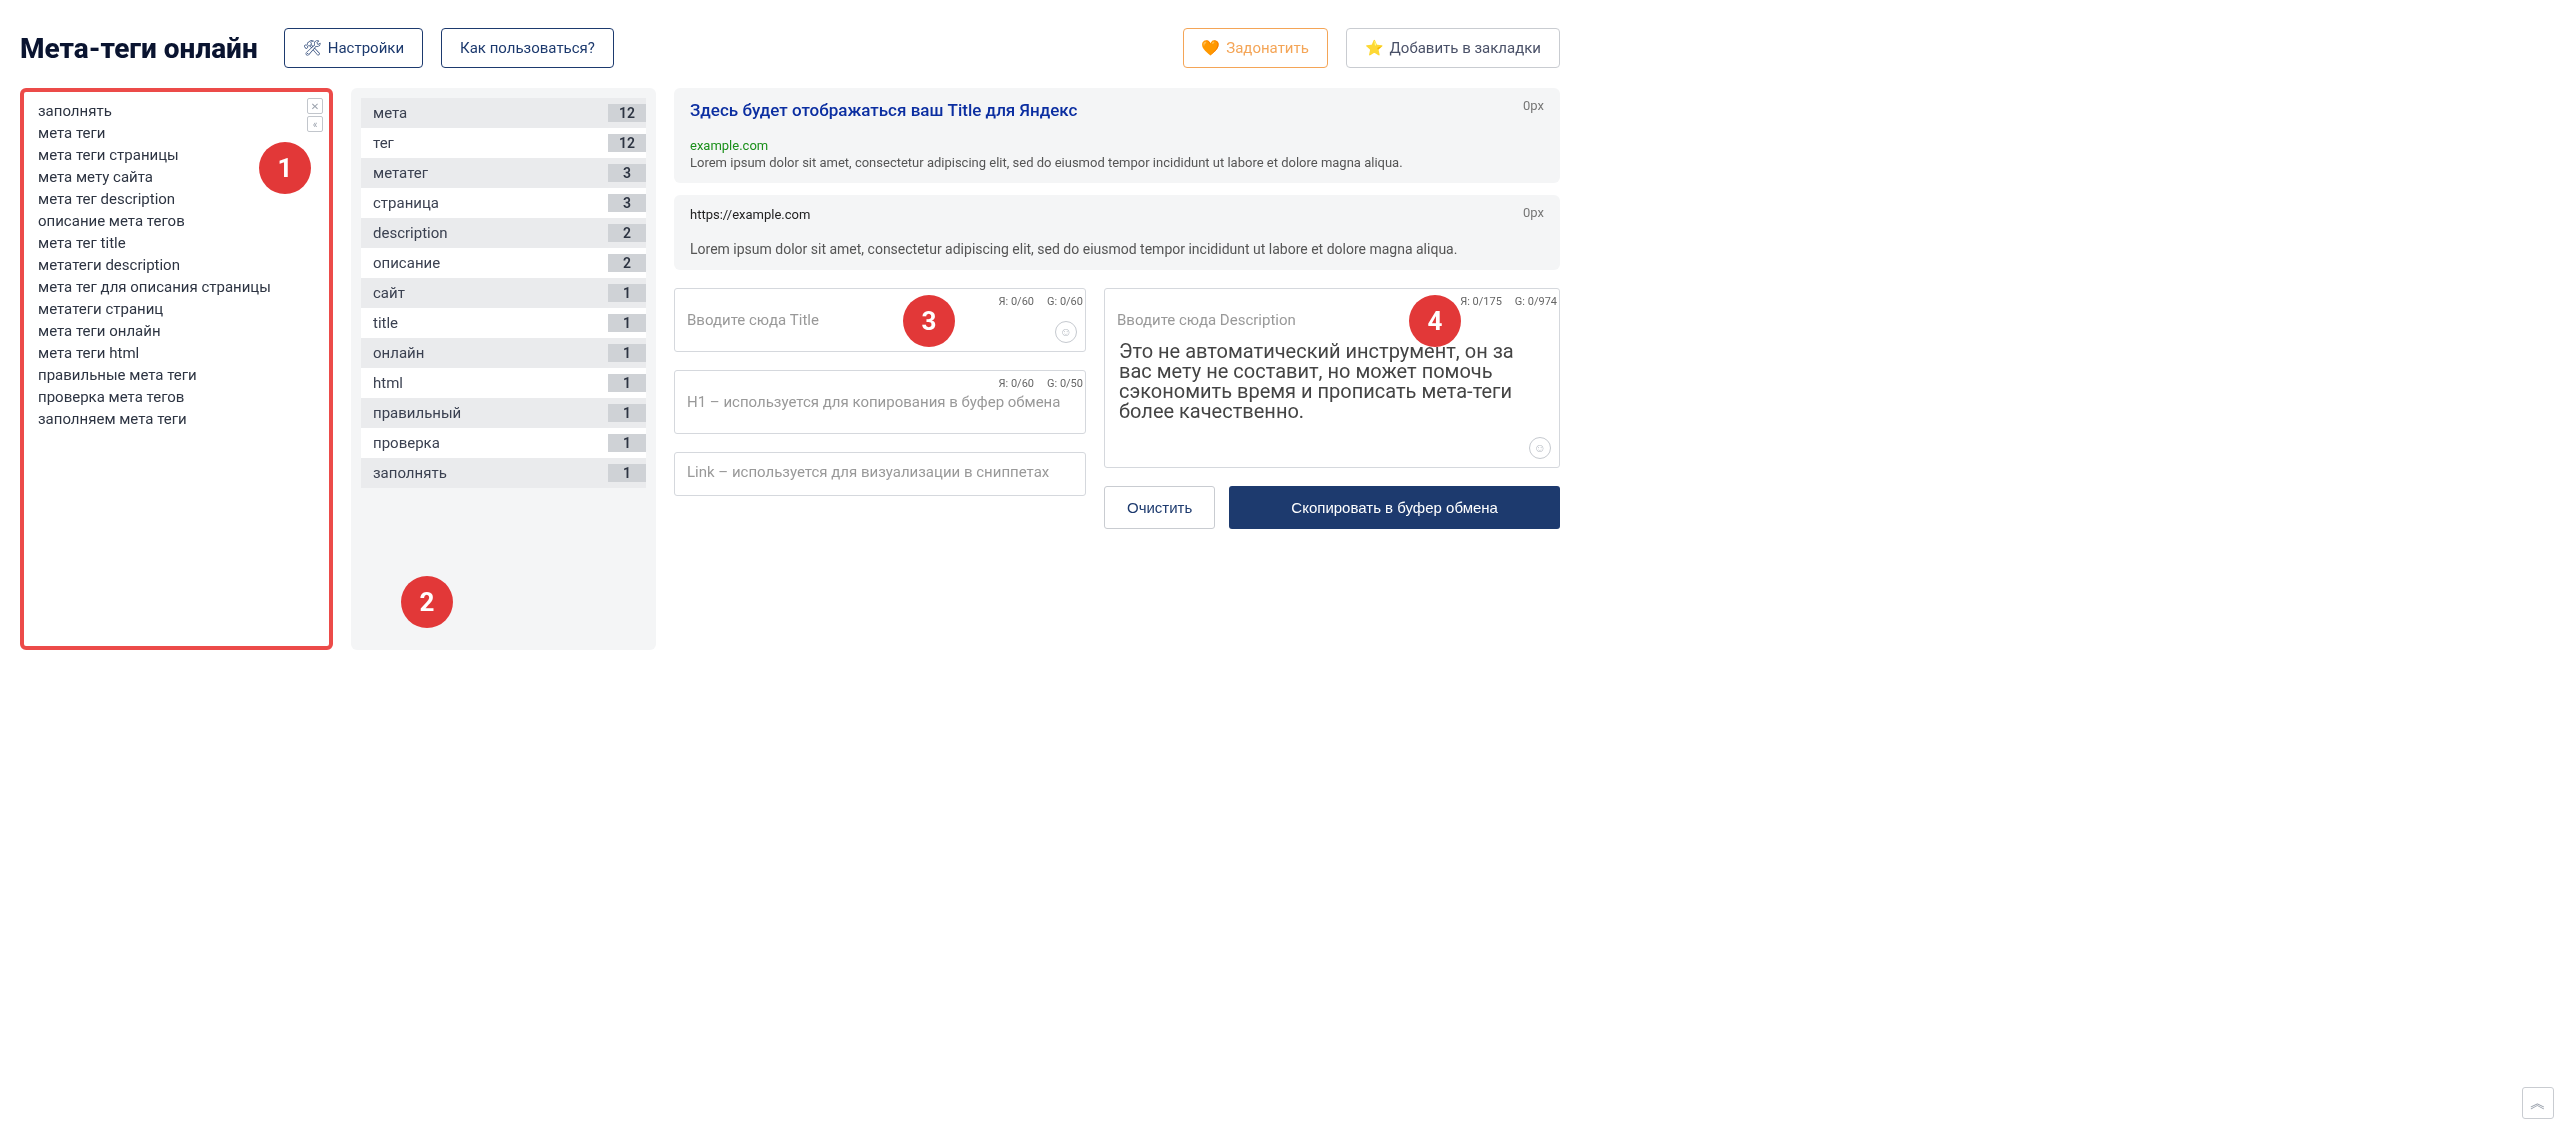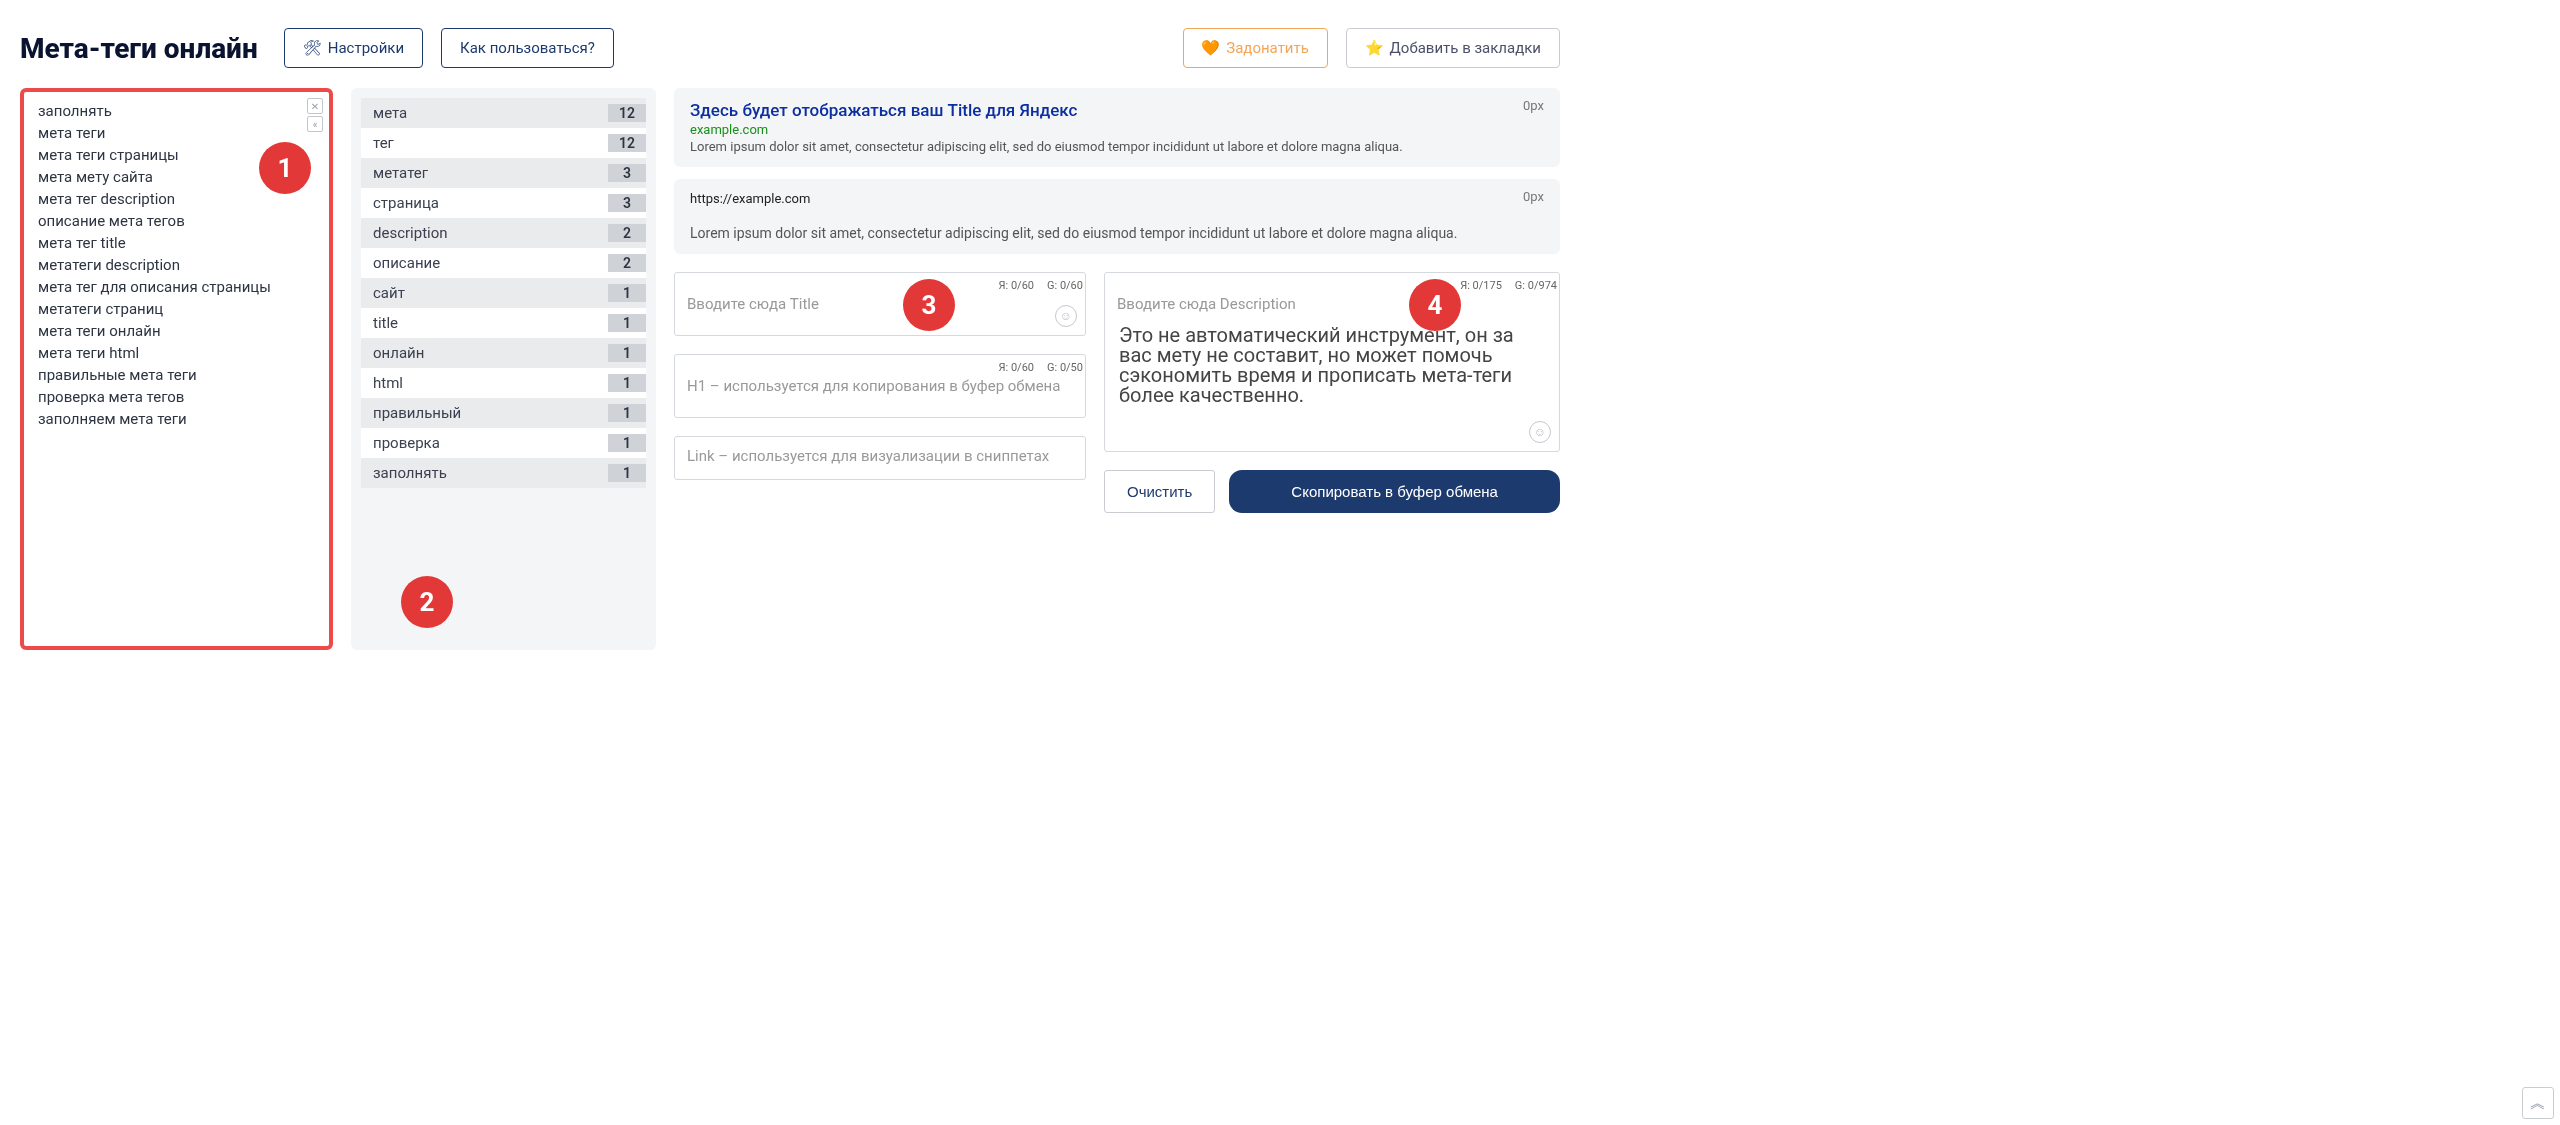--- a/index.html
+++ b/index.html
@@ -25,21 +25,21 @@
 
 .wordpanel{width:305px;min-height:562px}
 .wrow{display:flex;align-items:center;justify-content:space-between;padding:0 0 0 12px;height:30px;font-size:15px;color:#3b4151}
 .wrow:nth-child(odd){background:#eaebed}
 .wrow:nth-child(even){background:#fff}
 .wcount{background:#cfd2d6;color:#2d3442;padding:1px 0;min-width:38px;text-align:center;font-weight:600;font-size:14px}
 
 .right{flex:1;max-width:890px;display:flex;flex-direction:column;gap:12px}
 .serp{background:#f4f5f6;border-radius:6px;padding:12px 16px;position:relative}
 .serp .px{position:absolute;right:16px;top:10px;color:#777;font-size:13px}
-.yt{color:#0b2ea1;font-size:17px;font-weight:500;margin-bottom:2px}
+.yt{color:#0b2ea1;font-size:17px;font-weight:500;margin-bottom:18px}
 .yd{color:#1a8f1a;font-size:13px;margin-bottom:2px}
 .yx{color:#555;font-size:13px;line-height:16px}
 .gu{color:#222;font-size:13px;margin-bottom:19px}
 .gt{color:#1a3fd6;font-size:19px;margin:1px 0 3px 0}
 .gx{color:#555;font-size:14px;line-height:17px}
 
 .forms{display:flex;gap:18px;margin-top:6px}
 .fcol{display:flex;flex-direction:column;gap:18px}
 .fcol.left{width:412px}
 .fcol.rightc{flex:1}
@@ -52,21 +52,21 @@
 .field.link{height:44px}
 .field.link .ta{height:42px;padding:10px 12px}
 .field.tall{height:180px}
 .field.tall .ta{height:180px}
 .emoji-btn{position:absolute;right:8px;bottom:8px;width:22px;height:22px;border:1px solid #c5c9cf;border-radius:50%;display:flex;align-items:center;justify-content:center;font-size:12px;color:#b6bbc3;cursor:pointer}
 
 .note{color:#444;font-size:20px;line-height:20px;padding:0 2px}
 
 .btnrow{display:flex;gap:14px}
 .btn-clear{border:1px solid #c9ccd1;background:#fff;color:#1d3a6e;padding:12px 22px;border-radius:3px;font-size:15px;cursor:pointer}
-.btn-copy{background:#1d3a6e;color:#fff;border:none;padding:12px 22px;border-radius:13px;font-size:15px;cursor:pointer;flex:1}
+.btn-copy{background:#1d3a6e;color:#fff;border:none;padding:12px 22px;border-radius:3px;font-size:15px;cursor:pointer;flex:1}
 
 .scroll-top{position:fixed;right:6px;bottom:6px;width:32px;height:32px;border:1px solid #c9ccd1;border-radius:3px;background:#fff;display:flex;align-items:center;justify-content:center;color:#9aa1ac;cursor:pointer;font-size:16px}
 </style>
 </head>
 <body>
 
 <div class="wrap">
   <div class="header">
     <div class="title">Мета-теги онлайн</div>
     <div class="btn btn-settings">

